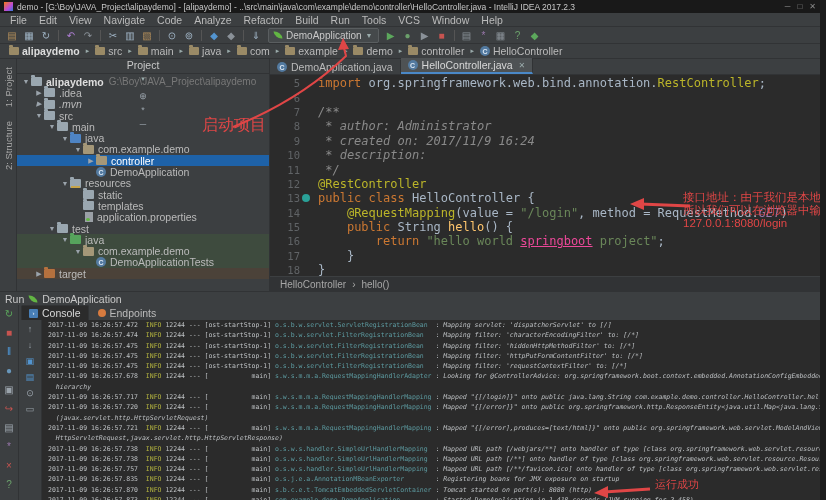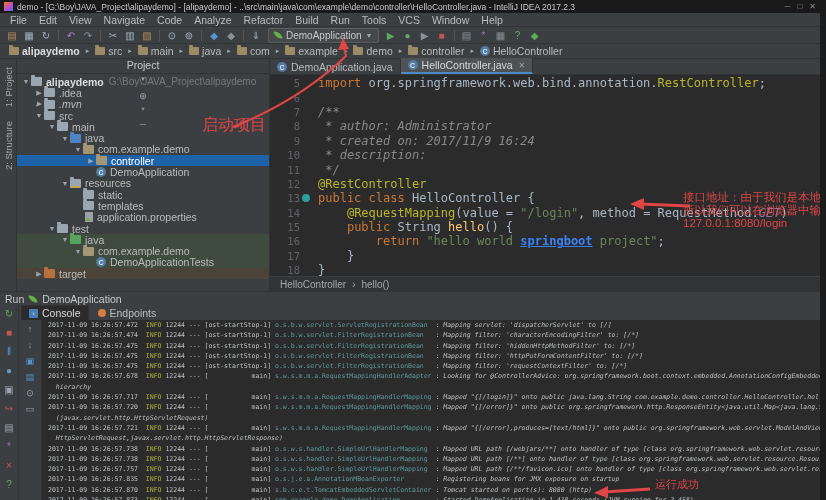--- a/index.html
+++ b/index.html
@@ -51,21 +51,21 @@
   .tabbar{height:15px;background:#3c3f41;display:flex;align-items:flex-end;border-bottom:1px solid #313335;}
   .tab{display:flex;align-items:center;gap:4px;height:14px;padding:0 7px;font-size:10.5px;color:#bbb;border-right:1px solid #313335;}
   .tab.sel{background:#4e5254;border-bottom:2px solid #4a88c7;color:#d8d8d8;}
   .tab .x{color:#9aa;font-size:8px;margin-left:2px;}
   .code{flex:1;font-family:"DejaVu Sans Mono",monospace;font-size:12px;overflow:hidden;padding-top:1px;}
   .cl{display:flex;height:14.4px;align-items:center;}
   .ln{width:30px;flex:none;text-align:right;padding-right:6px;color:#606366;font-size:10.5px;position:relative;}
   .gmark{position:absolute;right:-4px;top:2px;width:8px;height:8px;border-radius:50%;background:#2aa198;}
   .lc{white-space:pre;padding-left:12px;}
   .tk-kw{color:#cc7832;} .tk-pl{color:#a9b7c6;} .tk-cmt{color:#8a8a8a;font-style:italic;}
-  .tk-ann{color:#bbb529;} .tk-str{color:#6a8759;} .tk-stru{color:#3b82f6;text-decoration:underline;font-weight:bold;}
+  .tk-ann{color:#bbb529;} .tk-str{color:#6a8759;} .tk-stru{color:#ec4899;text-decoration:underline;}
   .tk-mth{color:#ffc66d;} .tk-sf{color:#9876aa;font-style:italic;}
   .ebread{height:14px;background:#313335;border-top:1px solid #3c3f41;display:flex;align-items:center;gap:6px;
           padding-left:10px;font-size:10px;color:#a7a7a7;}
   .runpanel{height:214px;border-top:1px solid #313335;display:flex;flex-direction:column;background:#3c3f41;}
   .rhead{height:13px;display:flex;align-items:center;gap:5px;padding-left:5px;font-size:10.5px;color:#c8c8c8;}
   .rbody{flex:1;display:flex;min-height:0;}
   .toolcol{width:18px;display:flex;flex-direction:column;align-items:center;padding-top:2px;gap:6px;border-right:1px solid #313335;}
   .toolcol .tci{width:13px;height:13px;display:flex;align-items:center;justify-content:center;font-size:10px;}
   .rright{flex:1;display:flex;flex-direction:column;min-width:0;}
   .rtabs{height:15px;display:flex;align-items:center;gap:2px;padding-left:2px;}

